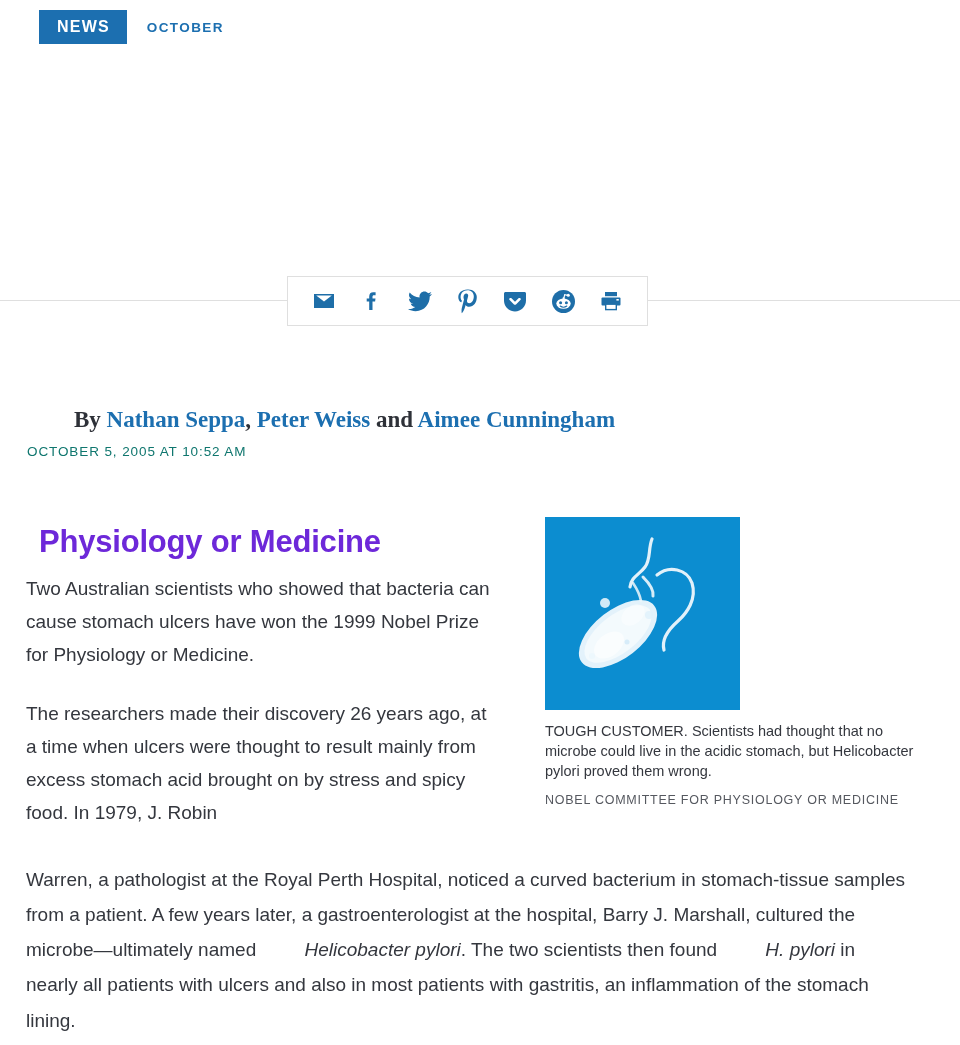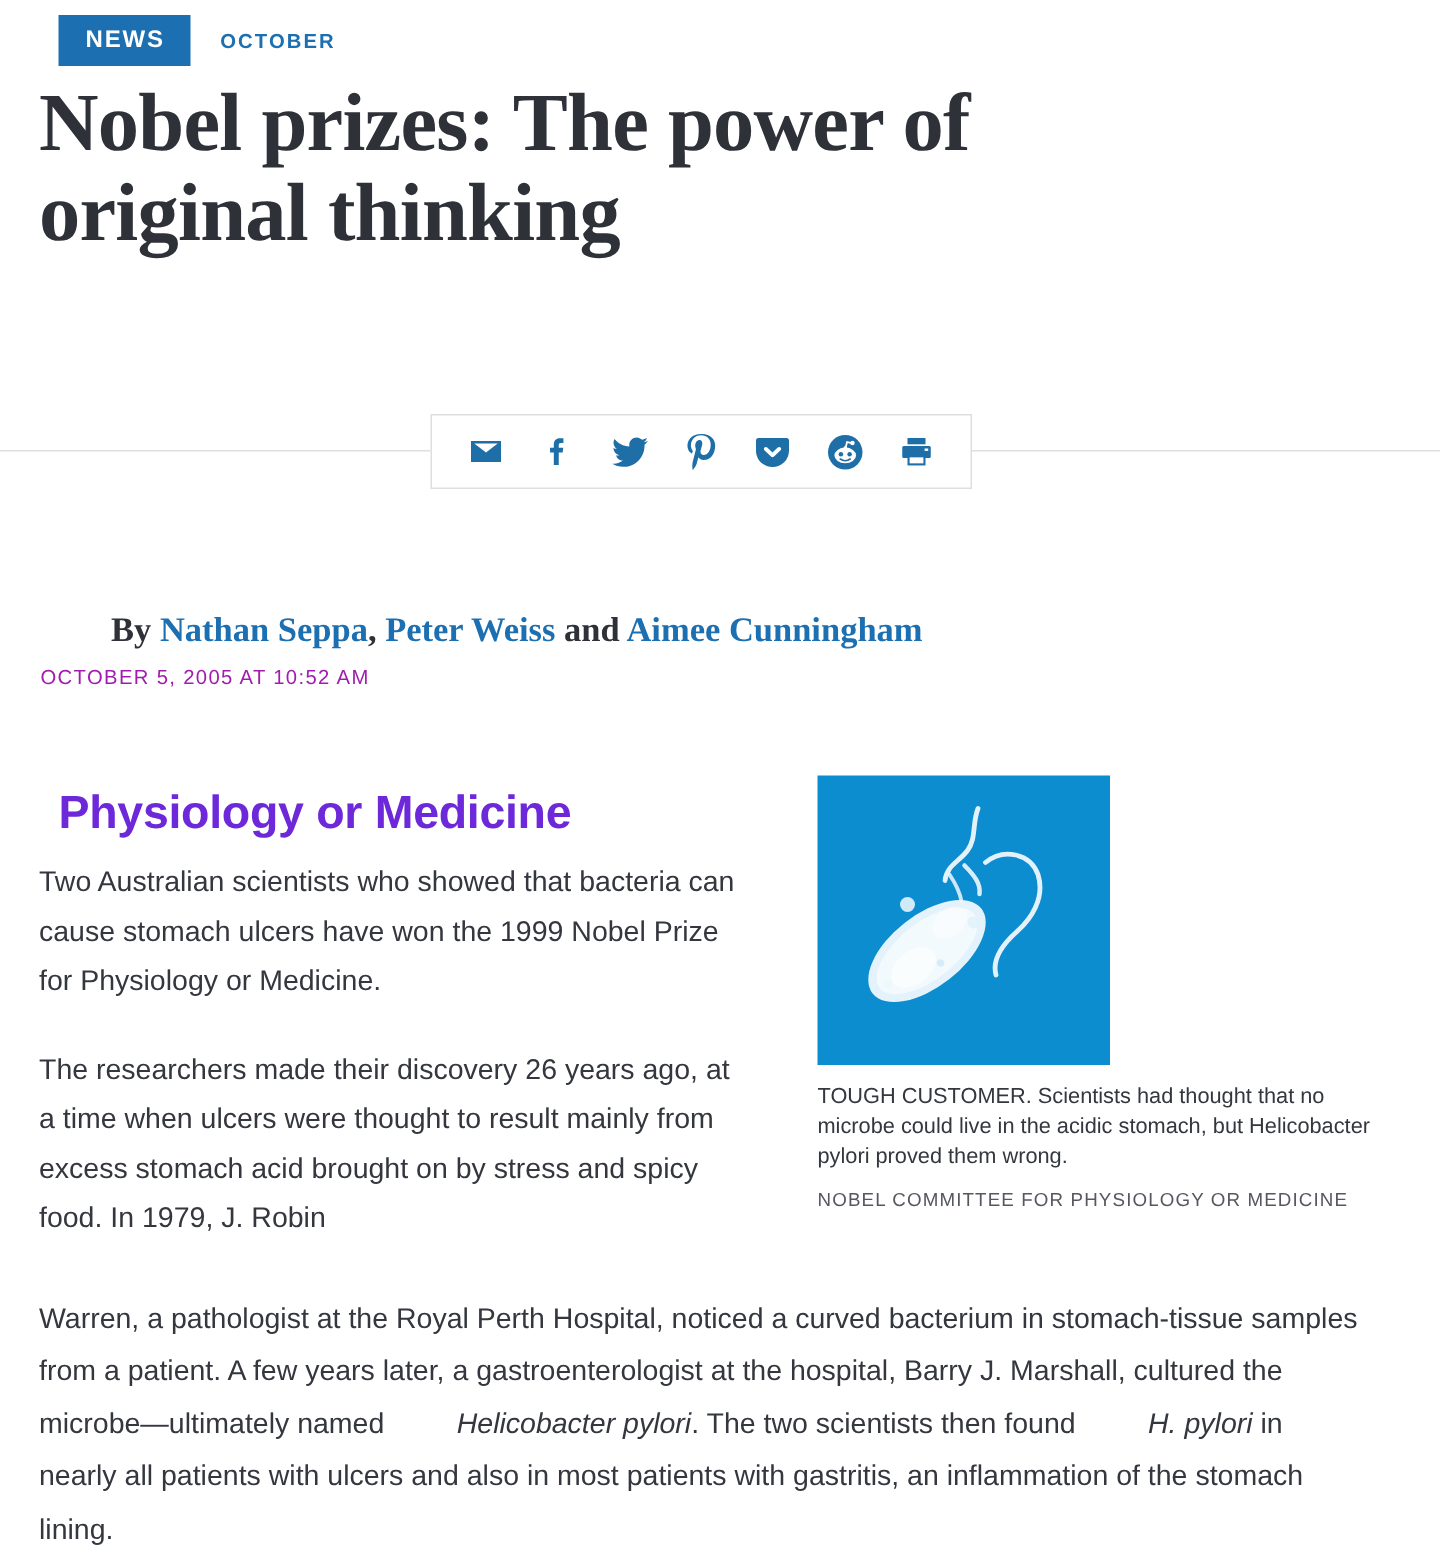--- a/index.html
+++ b/index.html
@@ -123,21 +123,21 @@
     text-decoration: none;
   }
   .byline .conj { color: #2e3138; }
 
   .dateline {
     position: absolute;
     left: 27px;
     top: 444px;
     font-size: 13.5px;
     letter-spacing: 0.9px;
-    color: #a21caf;
+    color: #0f766e;
   }
 
   
   .section-title {
     position: absolute;
     left: 39px;
     top: 524px;
     font-size: 31px;
     font-weight: bold;
     color: #6d28d9;
@@ -200,21 +200,20 @@
 </head>
 <body>
 
 <div class="page">
 
   <div class="kicker-row">
     <a class="kicker-badge" href="#">NEWS</a>
     <a class="kicker-section" href="#">OCTOBER</a>
   </div>
 
-  <h1 class="headline">Nobel prizes: The power of original thinking</h1>
 
 
   <div class="share-rule"></div>
   <div class="share-box">
 
     <span class="share-icon">
       <svg width="24" height="24" viewBox="0 0 24 24">
         <path d="M2 5h20v14H2V5zm2.2 1.6L12 12.6l7.8-6H4.2z"></path>
       </svg>
     </span>

